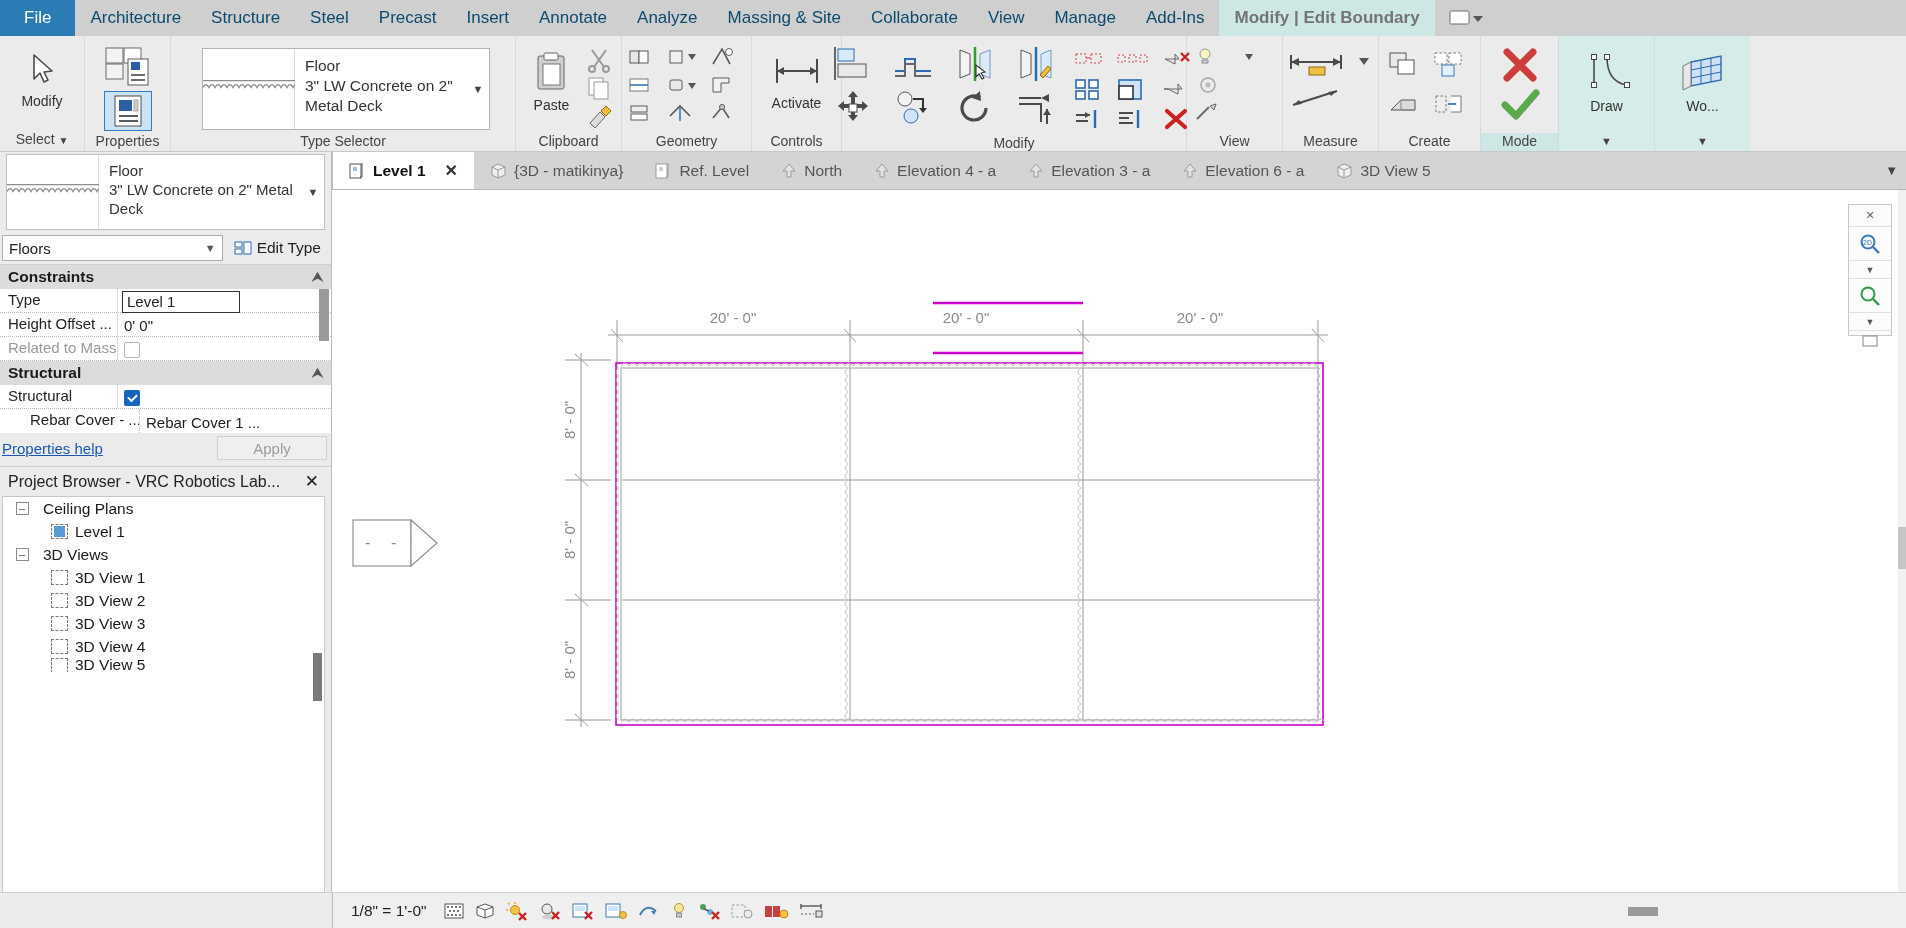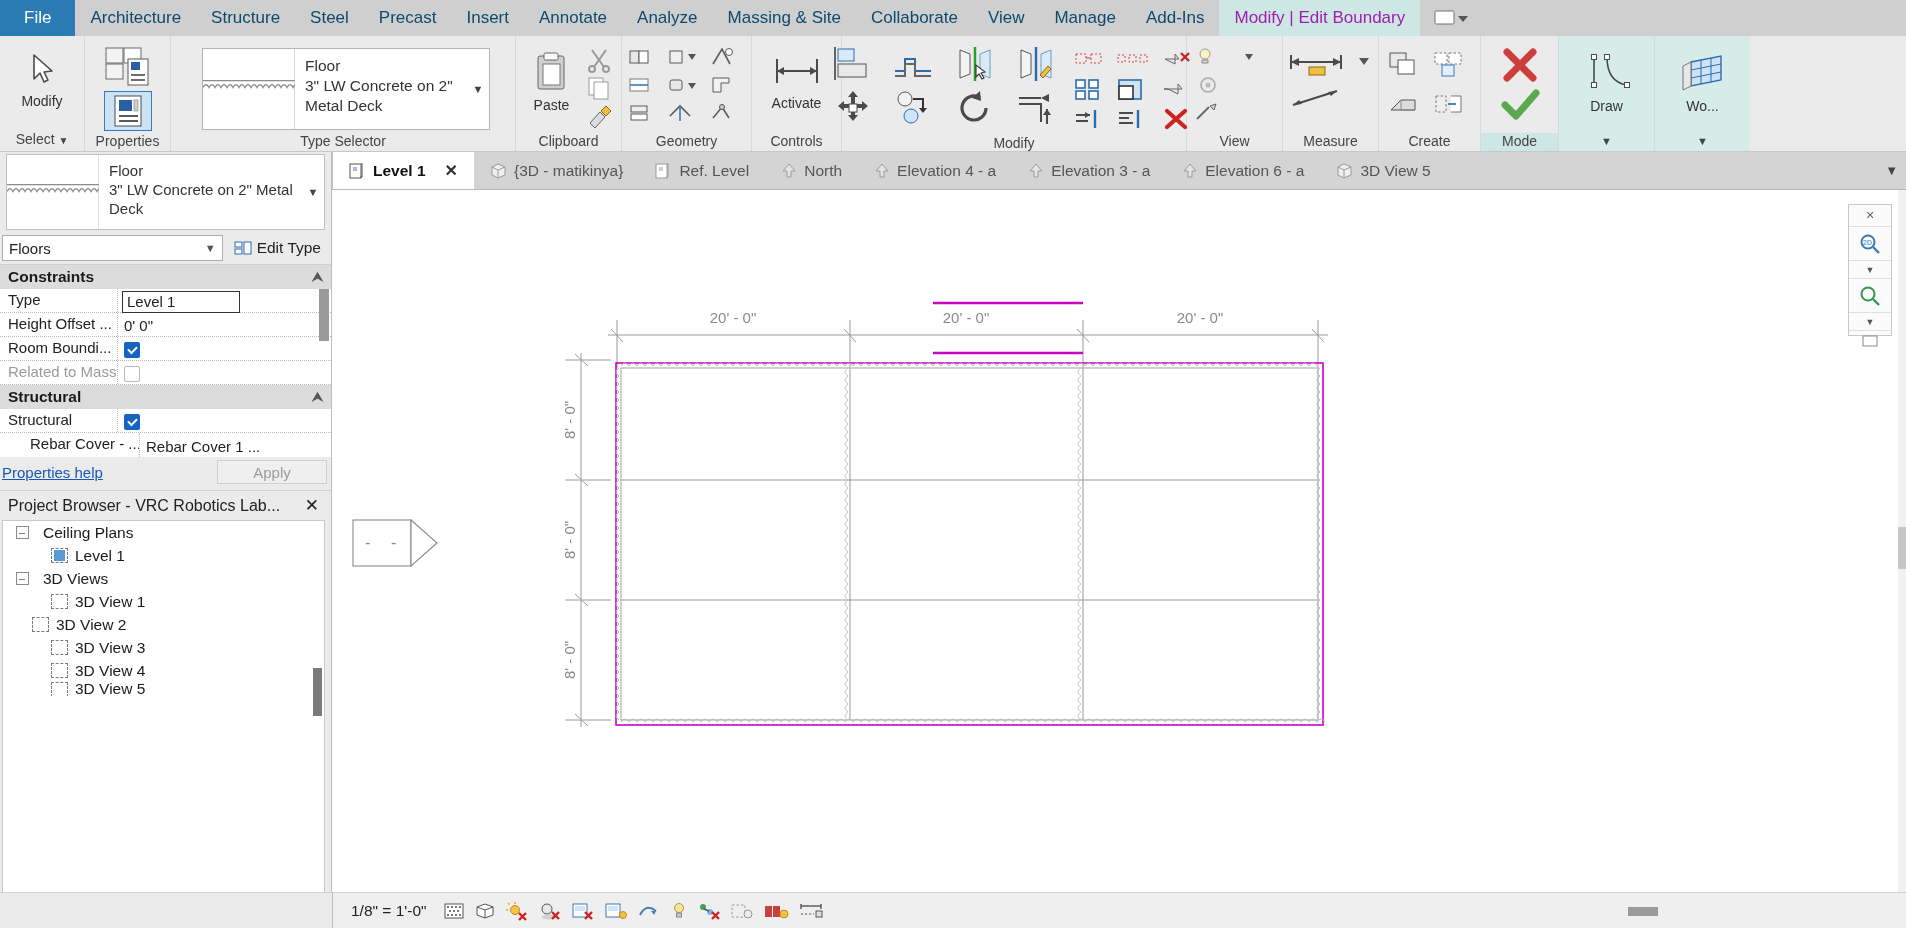--- a/index.html
+++ b/index.html
@@ -18,21 +18,21 @@
     font-size: 17px; color: #3a3a3a; position: relative;
   }
   .menu-file {
     background: #2b7cb5; color: #fff; display:flex; align-items:center;
     padding: 0 24px; font-size: 17px;
   }
   .menu-item {
     display: flex; align-items: center; padding: 0 15px; white-space: nowrap;
     color: #0c4a6e;
   }
-  .menu-item.active { background: #cde8e4; color: #a21caf; }
+  .menu-item.active { background: #cde8e4; color: #737373; font-weight: bold; }
   .menu-right {
     display:flex; align-items:center; padding: 0 10px 0 14px; gap:6px;
   }
 
   
   .ribbon {
     height: 116px; background: #ebebeb; display: flex; align-items: stretch;
     border-bottom: 1px solid #c8c8c8;
   }
   .ribbon-teal { background: #d6ece9; }
@@ -770,26 +770,20 @@
           </div>
         </div>
       </div>
       <div class="p-row">
         <div class="p-name">Height Offset ...</div>
         <div class="p-val">
           <span>0'  0"</span>
         </div>
       </div>
       <div class="p-row">
-        <div class="p-name">Room Boundi...</div>
-        <div class="p-val">
-          <span class="cbx"></span>
-        </div>
-      </div>
-      <div class="p-row">
         <div class="p-name dim">Related to Mass</div>
         <div class="p-val">
           <span class="cbx off"></span>
         </div>
       </div>
 
       <div class="grp-row">
         <span>Structural</span>
         <span style="font-size:13px;color:#555;">⮝</span>
       </div>
@@ -839,21 +833,21 @@
             </span>
           <span style="width:12px;"></span>
           <span>3D Views</span>
         </div>
         <div class="tnode" style="padding-left:48px;">
           <span class="vicon">
               <i></i>
             </span>
           <span>3D View 1</span>
         </div>
-        <div class="tnode" style="padding-left:29px;">
+        <div class="tnode" style="padding-left:48px;">
           <span class="vicon">
               <i></i>
             </span>
           <span>3D View 2</span>
         </div>
         <div class="tnode" style="padding-left:48px;">
           <span class="vicon">
               <i></i>
             </span>
           <span>3D View 3</span>

